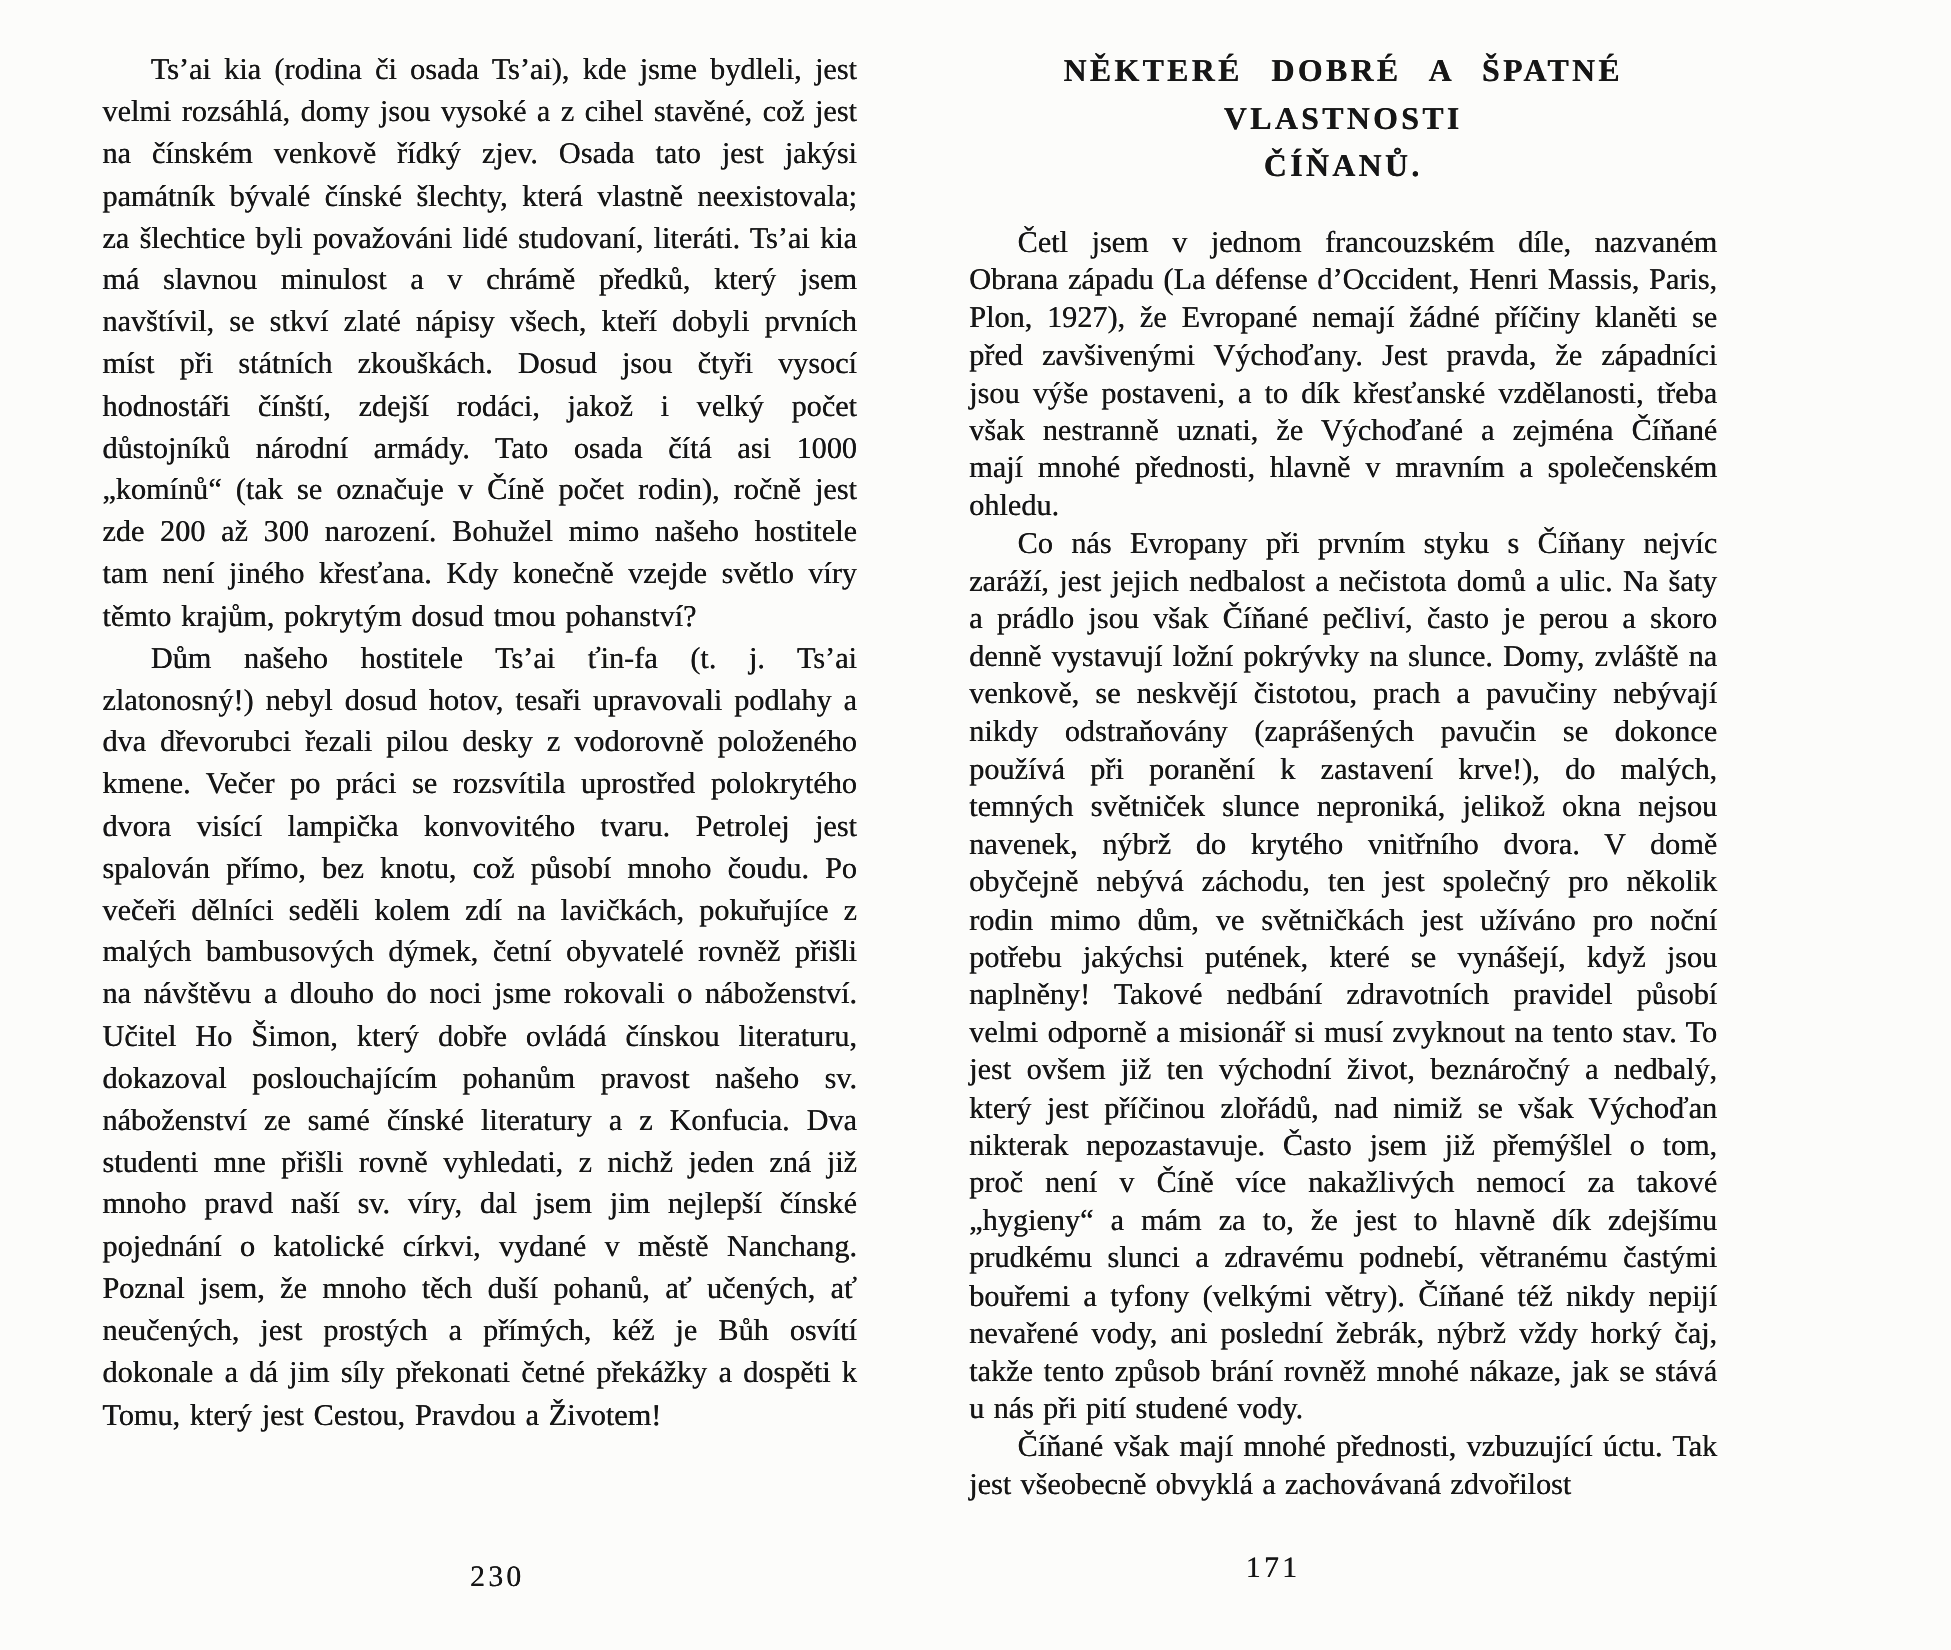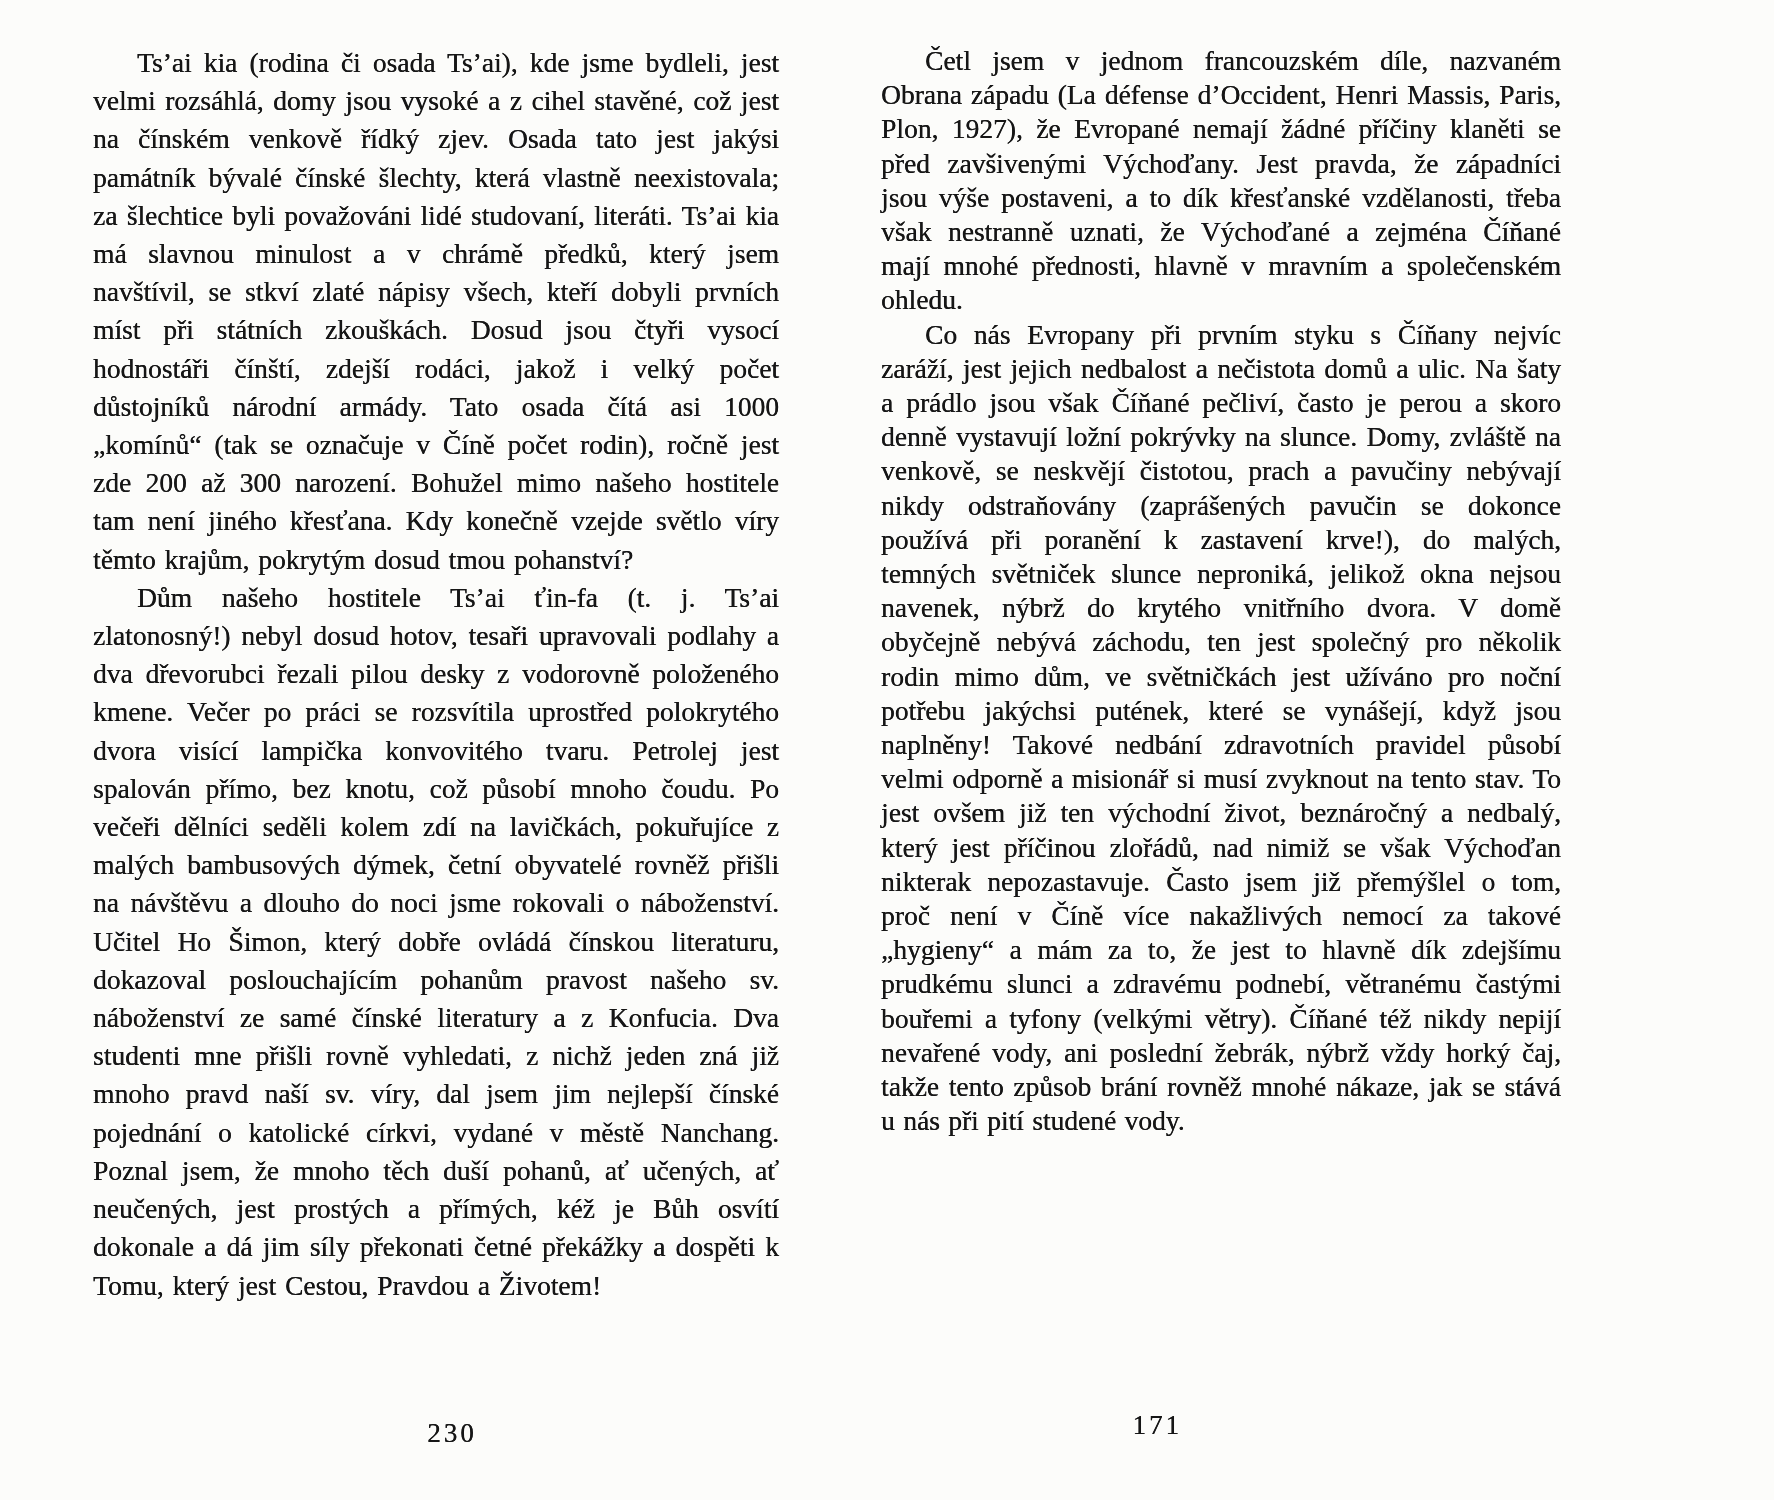--- a/index.html
+++ b/index.html
@@ -57,18 +57,23 @@
 </style>
 </head>
 <body>
 
 <div class="book-page page-left">
   <p class="para">Ts’ai kia (rodina či osada Ts’ai), kde jsme bydleli, jest velmi rozsáhlá, domy jsou vysoké a z cihel stavěné, což jest na čínském venkově řídký zjev. Osada tato jest jakýsi památník bývalé čínské šlechty, která vlastně neexistovala; za šlechtice byli považováni lidé studovaní, literáti. Ts’ai kia má slavnou minulost a v chrámě předků, který jsem navštívil, se stkví zlaté nápisy všech, kteří dobyli prvních míst při státních zkouškách. Dosud jsou čtyři vysocí hodnostáři čínští, zdejší rodáci, jakož i velký počet důstojníků národní armády. Tato osada čítá asi 1000 „komínů“ (tak se označuje v Číně počet rodin), ročně jest zde 200 až 300 narození. Bohužel mimo našeho hostitele tam není jiného křesťana. Kdy konečně vzejde světlo víry těmto krajům, pokrytým dosud tmou pohanství?</p>
   <p class="para">Dům našeho hostitele Ts’ai ťin-fa (t. j. Ts’ai zlatonosný!) nebyl dosud hotov, tesaři upravovali podlahy a dva dřevorubci řezali pilou desky z vodorovně položeného kmene. Večer po práci se rozsvítila uprostřed polokrytého dvora visící lampička konvovitého tvaru. Petrolej jest spalován přímo, bez knotu, což působí mnoho čoudu. Po večeři dělníci seděli kolem zdí na lavičkách, pokuřujíce z malých bambusových dýmek, četní obyvatelé rovněž přišli na návštěvu a dlouho do noci jsme rokovali o náboženství. Učitel Ho Šimon, který dobře ovládá čínskou literaturu, dokazoval poslouchajícím pohanům pravost našeho sv. náboženství ze samé čínské literatury a z Konfucia. Dva studenti mne přišli rovně vyhledati, z nichž jeden zná již mnoho pravd naší sv. víry, dal jsem jim nejlepší čínské pojednání o katolické církvi, vydané v městě Nanchang. Poznal jsem, že mnoho těch duší pohanů, ať učených, ať neučených, jest prostých a přímých, kéž je Bůh osvítí dokonale a dá jim síly překonati četné překážky a dospěti k Tomu, který jest Cestou, Pravdou a Životem!</p>
 </div>
 
 <div class="book-page page-right">
+  <h1 class="chapter-heading">
+    <span class="heading-line heading-line1">NĚKTERÉ DOBRÉ A ŠPATNÉ VLASTNOSTI</span>
+    <span class="heading-line heading-line2">ČÍŇANŮ.</span>
+  </h1>
   <p class="para">Četl jsem v jednom francouzském díle, nazvaném Obrana západu (La défense d’Occident, Henri Massis, Paris, Plon, 1927), že Evropané nemají žádné příčiny klaněti se před zavšivenými Výchoďany. Jest pravda, že západníci jsou výše postaveni, a to dík křesťanské vzdělanosti, třeba však nestranně uznati, že Výchoďané a zejména Číňané mají mnohé přednosti, hlavně v mravním a společenském ohledu.</p>
   <p class="para">Co nás Evropany při prvním styku s Číňany nejvíc zaráží, jest jejich nedbalost a nečistota domů a ulic. Na šaty a prádlo jsou však Číňané pečliví, často je perou a skoro denně vystavují ložní pokrývky na slunce. Domy, zvláště na venkově, se neskvějí čistotou, prach a pavučiny nebývají nikdy odstraňovány (zaprášených pavučin se dokonce používá při poranění k zastavení krve!), do malých, temných světniček slunce neproniká, jelikož okna nejsou navenek, nýbrž do krytého vnitřního dvora. V domě obyčejně nebývá záchodu, ten jest společný pro několik rodin mimo dům, ve světničkách jest užíváno pro noční potřebu jakýchsi putének, které se vynášejí, když jsou naplněny! Takové nedbání zdravotních pravidel působí velmi odporně a misionář si musí zvyknout na tento stav. To jest ovšem již ten východní život, beznáročný a nedbalý, který jest příčinou zlořádů, nad nimiž se však Výchoďan nikterak nepozastavuje. Často jsem již přemýšlel o tom, proč není v Číně více nakažlivých nemocí za takové „hygieny“ a mám za to, že jest to hlavně dík zdejšímu prudkému slunci a zdravému podnebí, větranému častými bouřemi a tyfony (velkými větry). Číňané též nikdy nepijí nevařené vody, ani poslední žebrák, nýbrž vždy horký čaj, takže tento způsob brání rovněž mnohé nákaze, jak se stává u nás při pití studené vody.</p>
+  <p class="para">Číňané však mají mnohé přednosti, vzbuzující úctu. Tak jest všeobecně obvyklá a zachovávaná zdvořilost</p>
 </div>
 
 <div class="page-number page-number-left">230</div>
 <div class="page-number page-number-right">171</div>
 
 </body></html>

